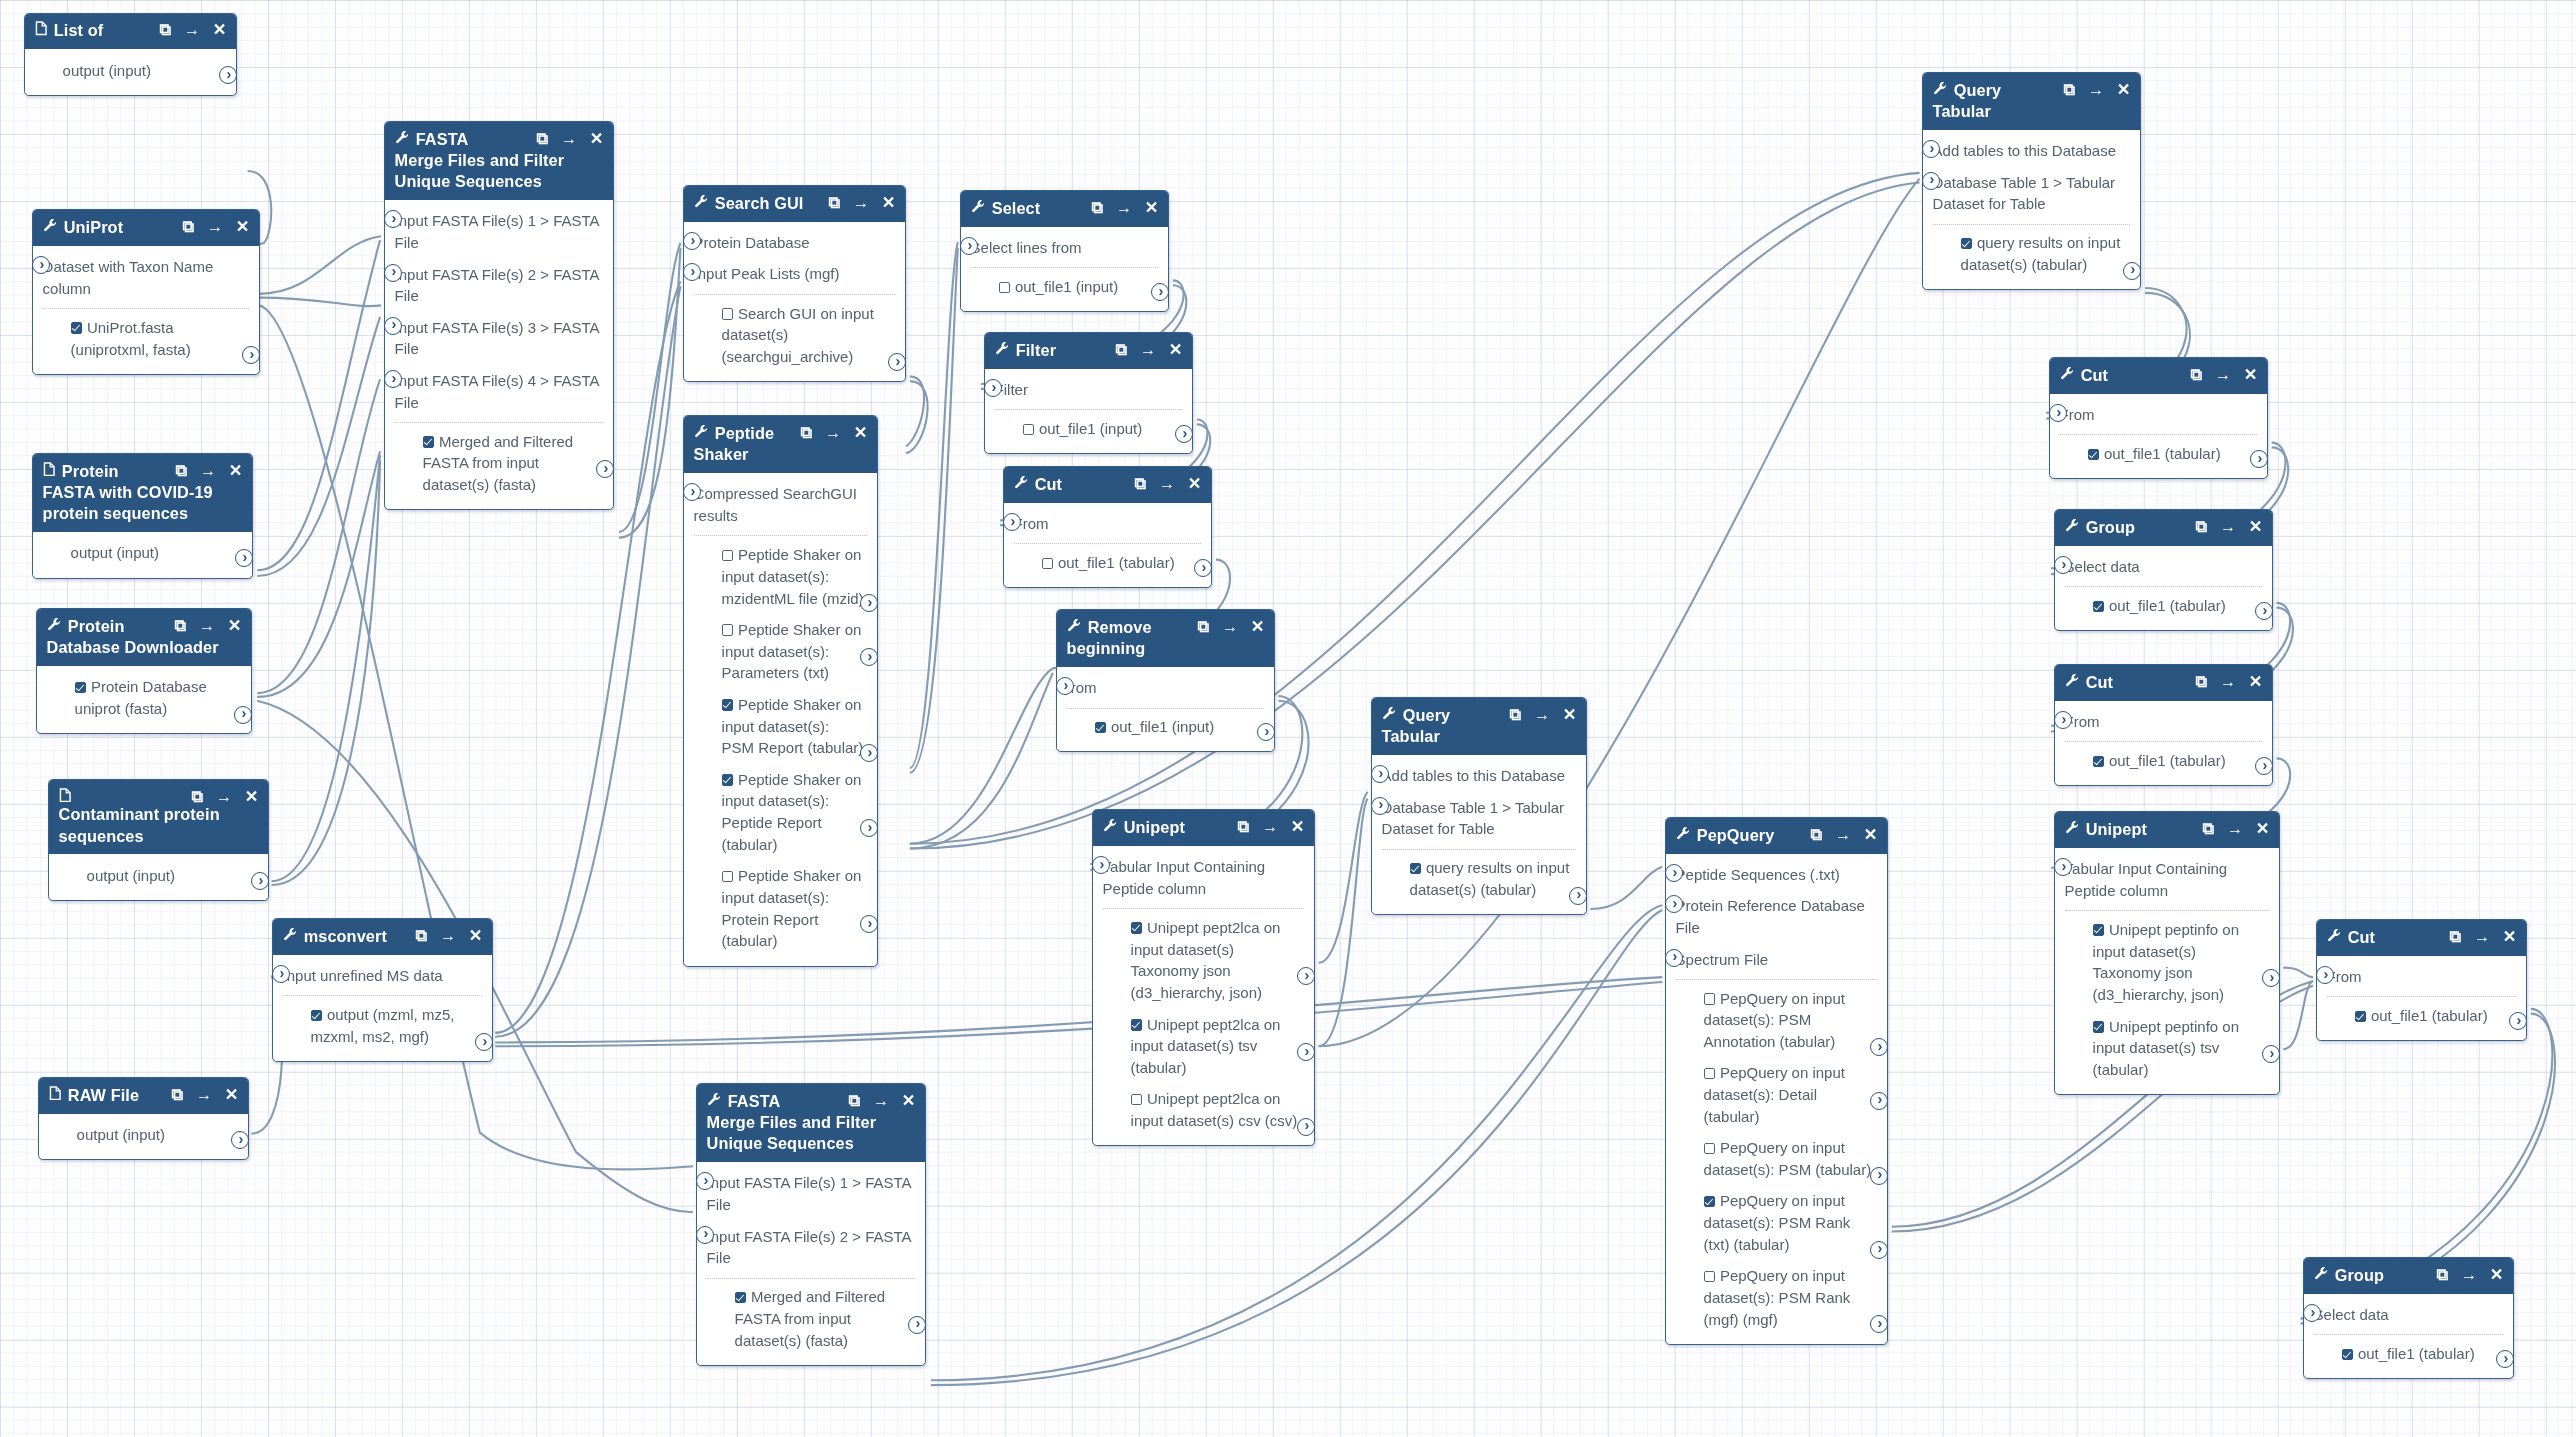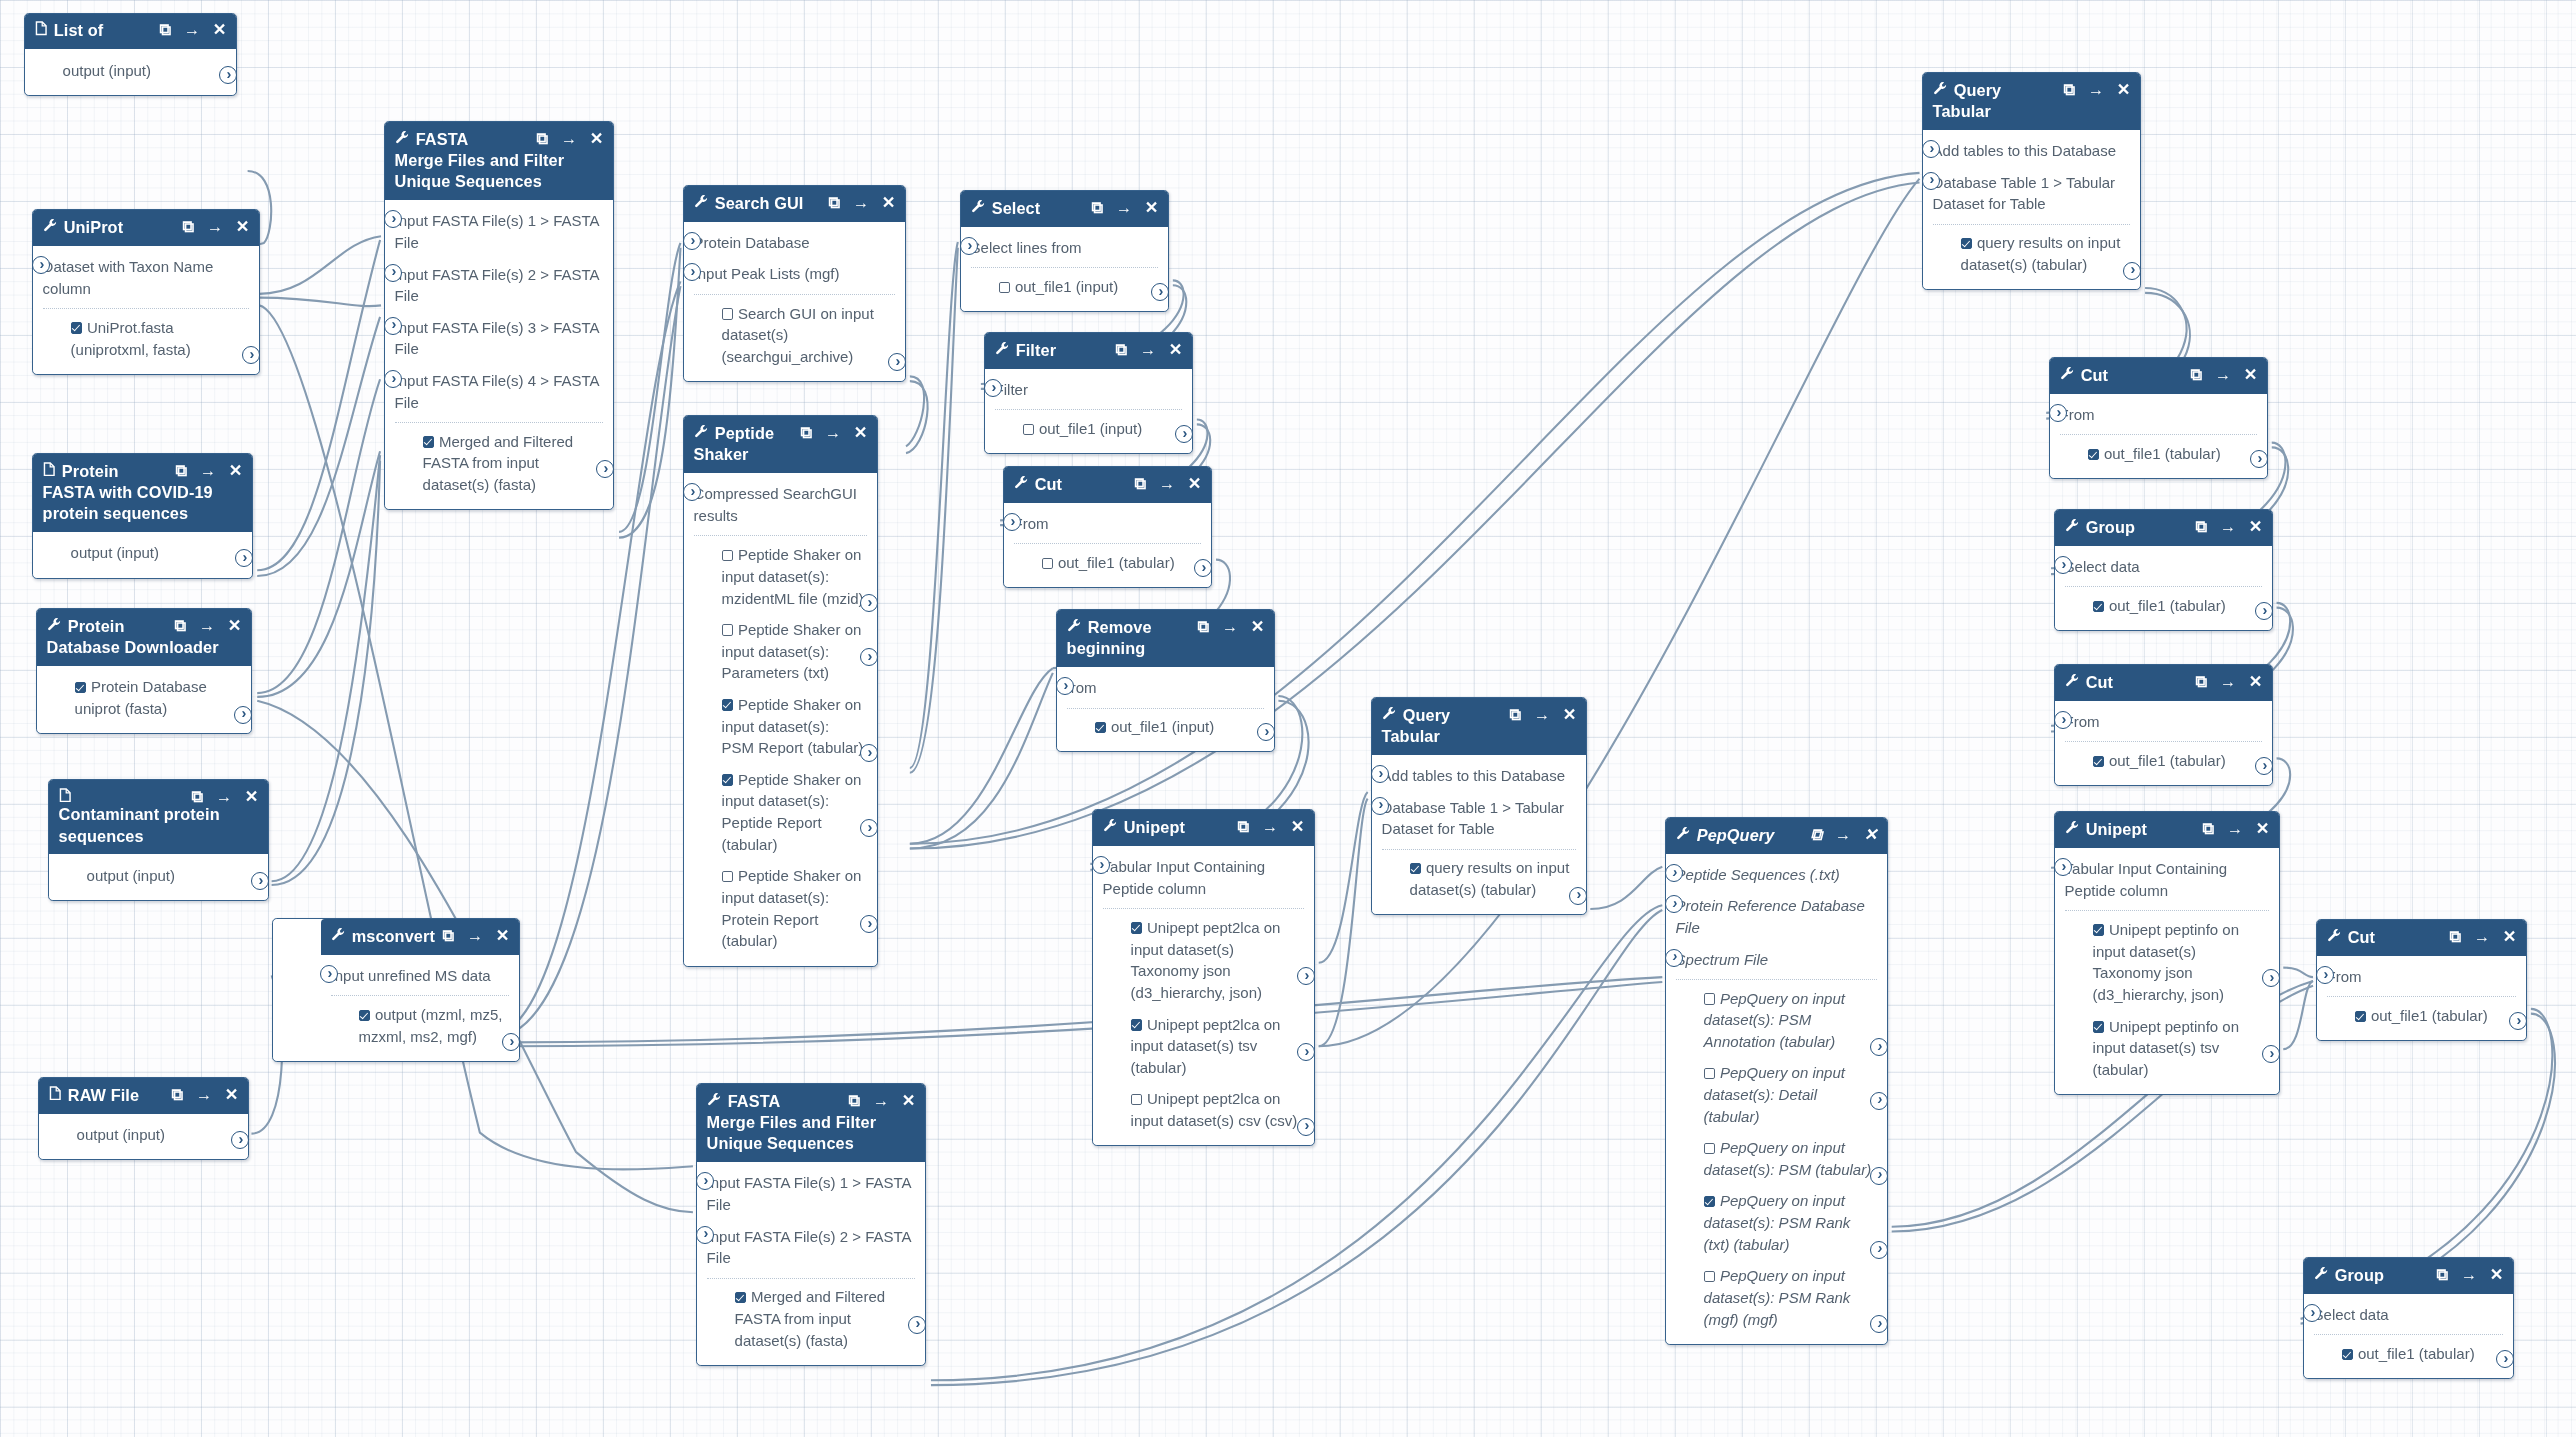--- a/index.html
+++ b/index.html
@@ -248,21 +248,21 @@
             <span>→</span>
             <span>✕</span>
           </div>
         </div>
         <span class="hdr-sub">Contaminant protein sequences</span>
       </div>
       <div class="node-body">
         <div class="row out"><span>output (input)</span><span class="term output" style="top: 11.5px;"></span></div>
       </div>
     </div>
-    <div class="node" style="left: 272px; top: 918px; width: 248px; padding-left: 48px;">
+    <div class="node" style="left: 272px; top: 918px; width: 221px;">
       <div class="node-header">
         <div class="hdr-row">
           <span class="hdr-icon"><svg width="14.4" height="14.4" viewBox="0 0 16 16" aria-hidden="true">
               <path fill="#ffffff" d="M11.6 1.2a4 4 0 0 0-4.3 5.3L1.6 12.2a1.4 1.4 0 1 0 2 2l5.7-5.7a4 4 0 0 0 5.3-4.3l-2.3 2.3-1.9-.5-.5-1.9 2.3-2.3z"></path>
             </svg></span>
           <span class="hdr-title">msconvert</span>
           <div class="hdr-tools">
             <span>⧉</span>
             <span>→</span>
             <span>✕</span>
@@ -504,21 +504,21 @@
         </div>
         <span class="hdr-sub">Tabular</span>
       </div>
       <div class="node-body">
         <div class="row in"><span class="term input" style="top: 4.8px;"></span><span>Add tables to this Database</span></div>
         <div class="row in"><span class="term input" style="top: 4.8px;"></span><span>Database Table 1 &gt; Tabular Dataset for Table</span></div>
         <div class="rule"></div>
         <div class="row out"><span class="chk on"></span><span>query results on input dataset(s) (tabular)</span><span class="term output" style="top: 34px;"></span></div>
       </div>
     </div>
-    <div class="node" style="left: 1665px; top: 817px; width: 223px; font-style: italic;">
+    <div class="node" style="left: 1665px; top: 817px; width: 223px;">
       <div class="node-header">
         <div class="hdr-row">
           <span class="hdr-icon"><svg width="14.4" height="14.4" viewBox="0 0 16 16" aria-hidden="true">
               <path fill="#ffffff" d="M11.6 1.2a4 4 0 0 0-4.3 5.3L1.6 12.2a1.4 1.4 0 1 0 2 2l5.7-5.7a4 4 0 0 0 5.3-4.3l-2.3 2.3-1.9-.5-.5-1.9 2.3-2.3z"></path>
             </svg></span>
           <span class="hdr-title">PepQuery</span>
           <div class="hdr-tools">
             <span>⧉</span>
             <span>→</span>
             <span>✕</span>

